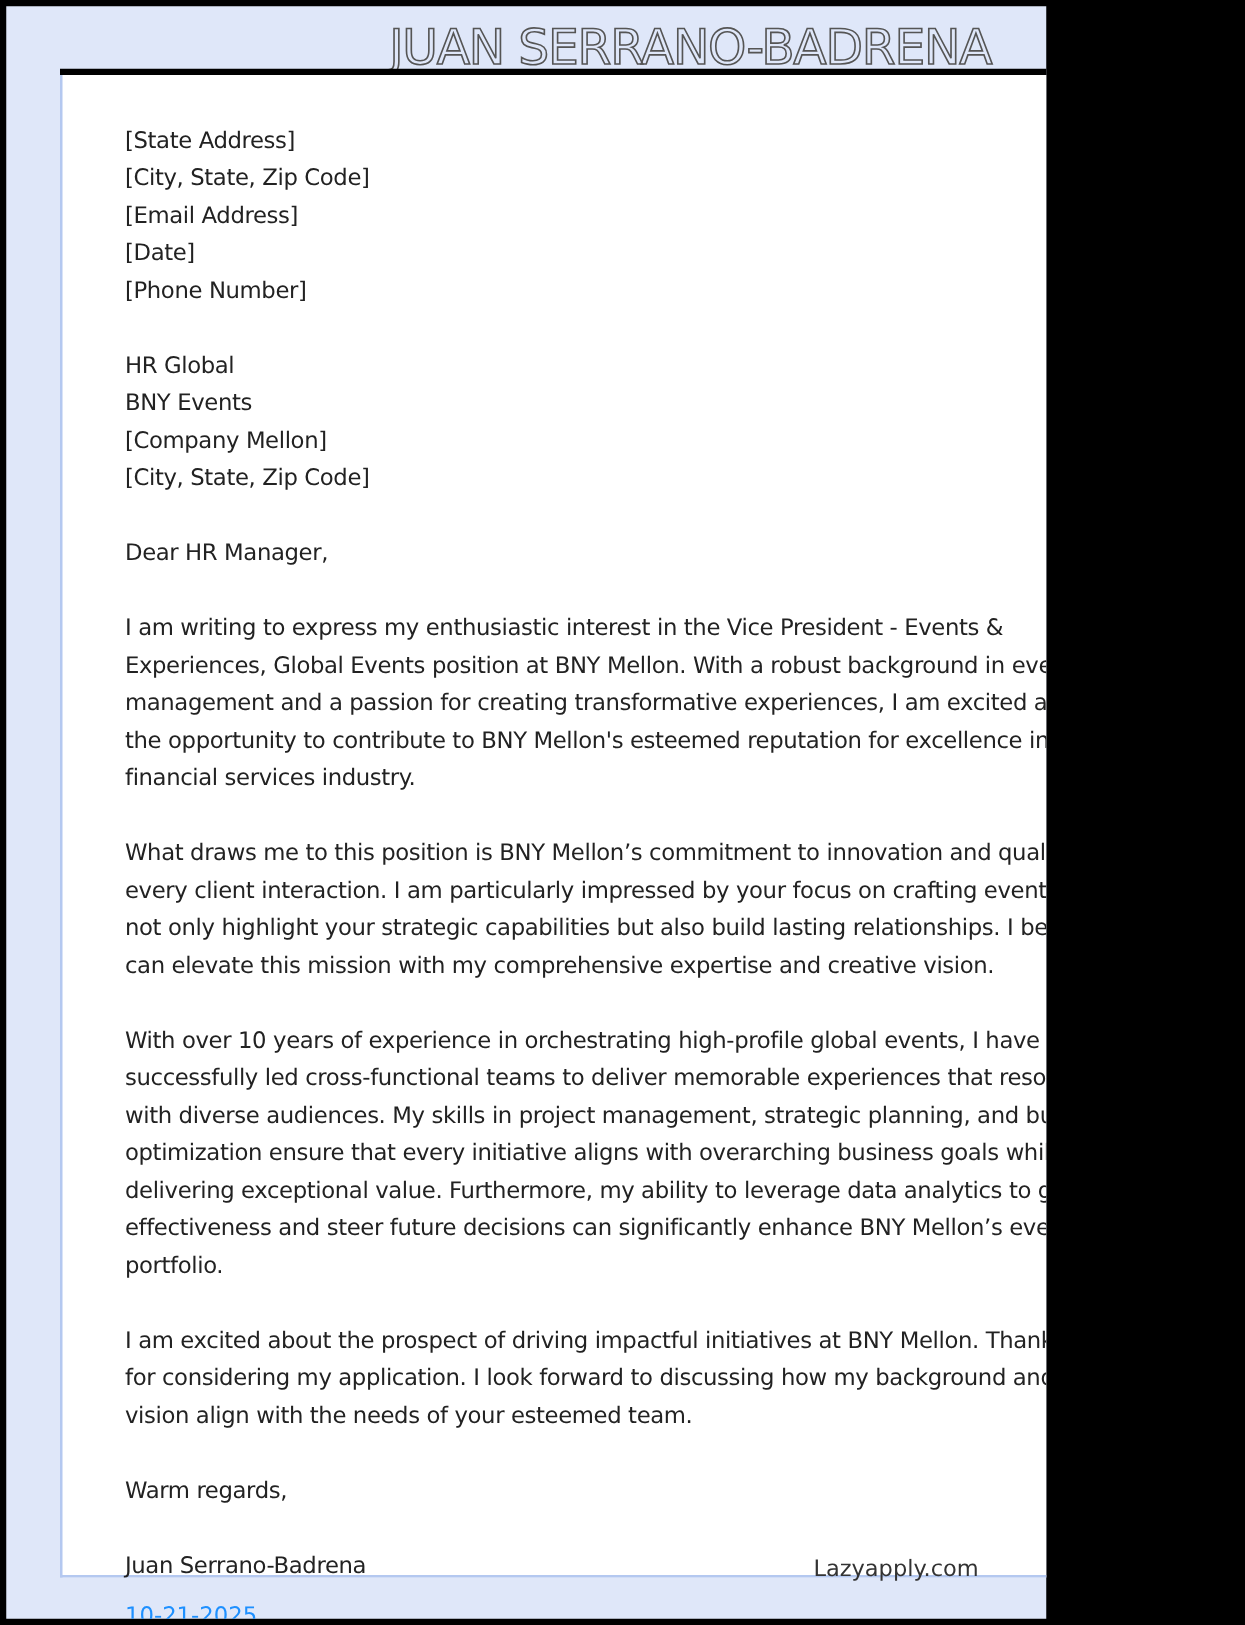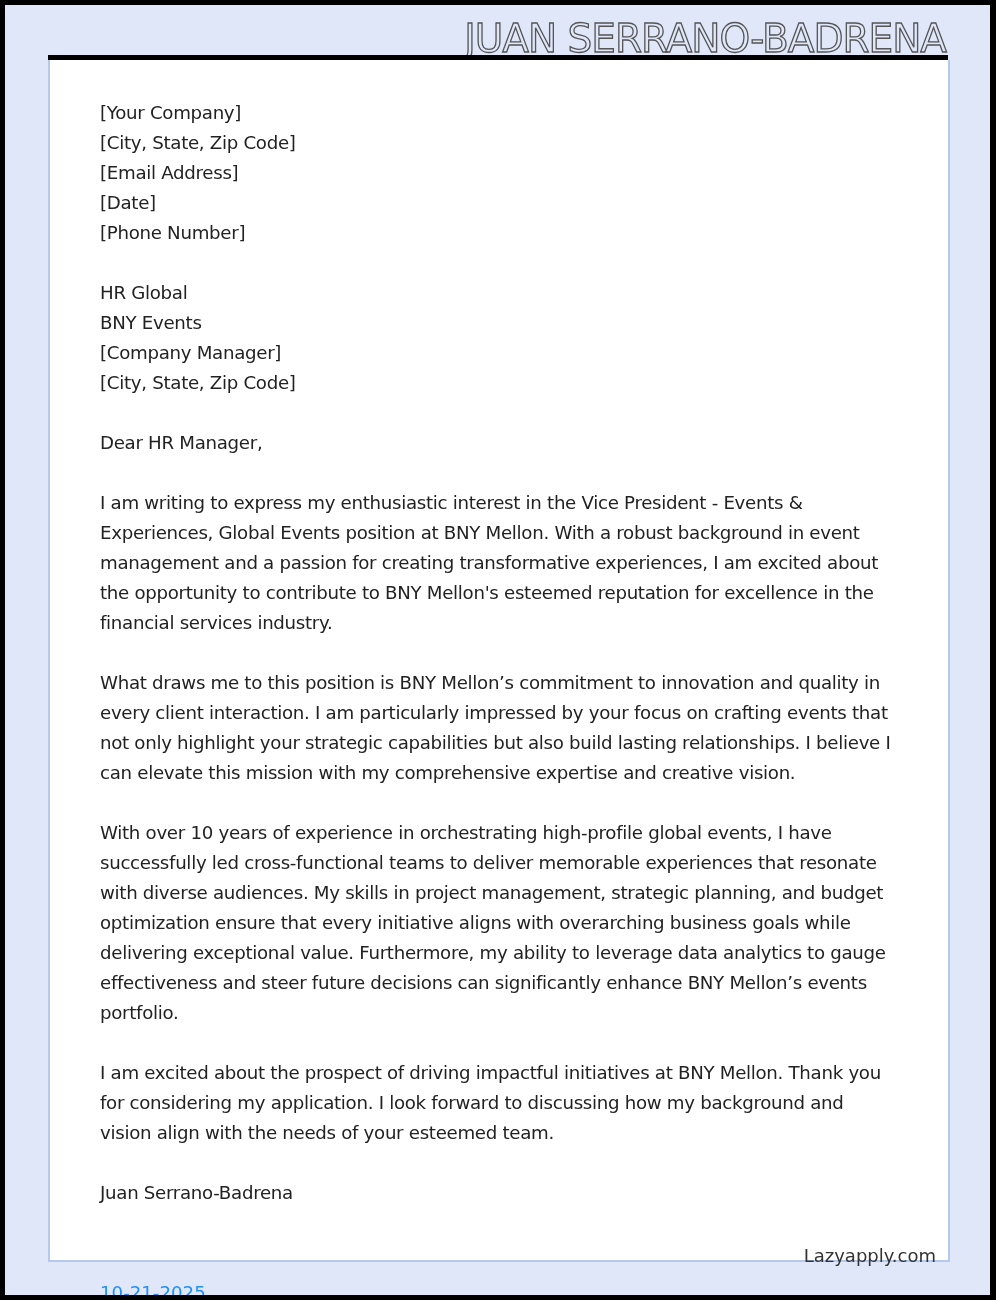--- a/index.html
+++ b/index.html
@@ -2,21 +2,21 @@
 <html><head>
   <meta charset="utf-8">
   <style>
     html, body { margin: 0; padding: 0; }
     body {
       width: 996px; height: 1300px; overflow: hidden;
       background: #000;
       font-family: "DejaVu Sans", sans-serif;
     }
     .frame {
-      position: absolute; left: 5px; top: 5px; width: 985px; height: 1290px;
+      position: absolute; left: 5px; top: 5px; width: 832px; height: 1290px;
       background: #dfe7f9;
       overflow: hidden;
     }
     .name-title {
       position: absolute; right: 44px; top: 10px;
       font-family: "DejaVu Sans", sans-serif;
       font-size: 39px; letter-spacing: -1px;
       color: #dfe7f9;
       -webkit-text-stroke: 1.3px #555;
       white-space: nowrap;
@@ -56,35 +56,36 @@
 </head>
 <body>
 
 <div class="frame">
   <div class="name-title">JUAN SERRANO-BADRENA</div>
   <div class="rule"></div>
   <div class="page"></div>
 
   <div class="content">
     <p>
-      <span class="line">[Your Company]</span>
+      <span class="line">[State Address]</span>
       <span class="line">[City, State, Zip Code]</span>
       <span class="line">[Email Address]</span>
       <span class="line">[Date]</span>
       <span class="line">[Phone Number]</span>
     </p>
     <p>
       <span class="line">HR Global</span>
       <span class="line">BNY Events</span>
-      <span class="line">[Company Manager]</span>
+      <span class="line">[Company Mellon]</span>
       <span class="line">[City, State, Zip Code]</span>
     </p>
     <p>Dear HR Manager,</p>
     <p>I am writing to express my enthusiastic interest in the Vice President - Events &amp; Experiences, Global Events position at BNY Mellon. With a robust background in event management and a passion for creating transformative experiences, I am excited about the opportunity to contribute to BNY Mellon's esteemed reputation for excellence in the financial services industry.</p>
     <p>What draws me to this position is BNY Mellon’s commitment to innovation and quality in every client interaction. I am particularly impressed by your focus on crafting events that not only highlight your strategic capabilities but also build lasting relationships. I believe I can elevate this mission with my comprehensive expertise and creative vision.</p>
     <p>With over 10 years of experience in orchestrating high-profile global events, I have successfully led cross-functional teams to deliver memorable experiences that resonate with diverse audiences. My skills in project management, strategic planning, and budget optimization ensure that every initiative aligns with overarching business goals while delivering exceptional value. Furthermore, my ability to leverage data analytics to gauge effectiveness and steer future decisions can significantly enhance BNY Mellon’s events portfolio.</p>
     <p>I am excited about the prospect of driving impactful initiatives at BNY Mellon. Thank you for considering my application. I look forward to discussing how my background and vision align with the needs of your esteemed team.</p>
+    <p>Warm regards,</p>
     <p>Juan Serrano-Badrena</p>
   </div>
 
   <div class="watermark">Lazyapply.com</div>
   <div class="date-link">10-21-2025</div>
 </div>
 
 </body></html>

